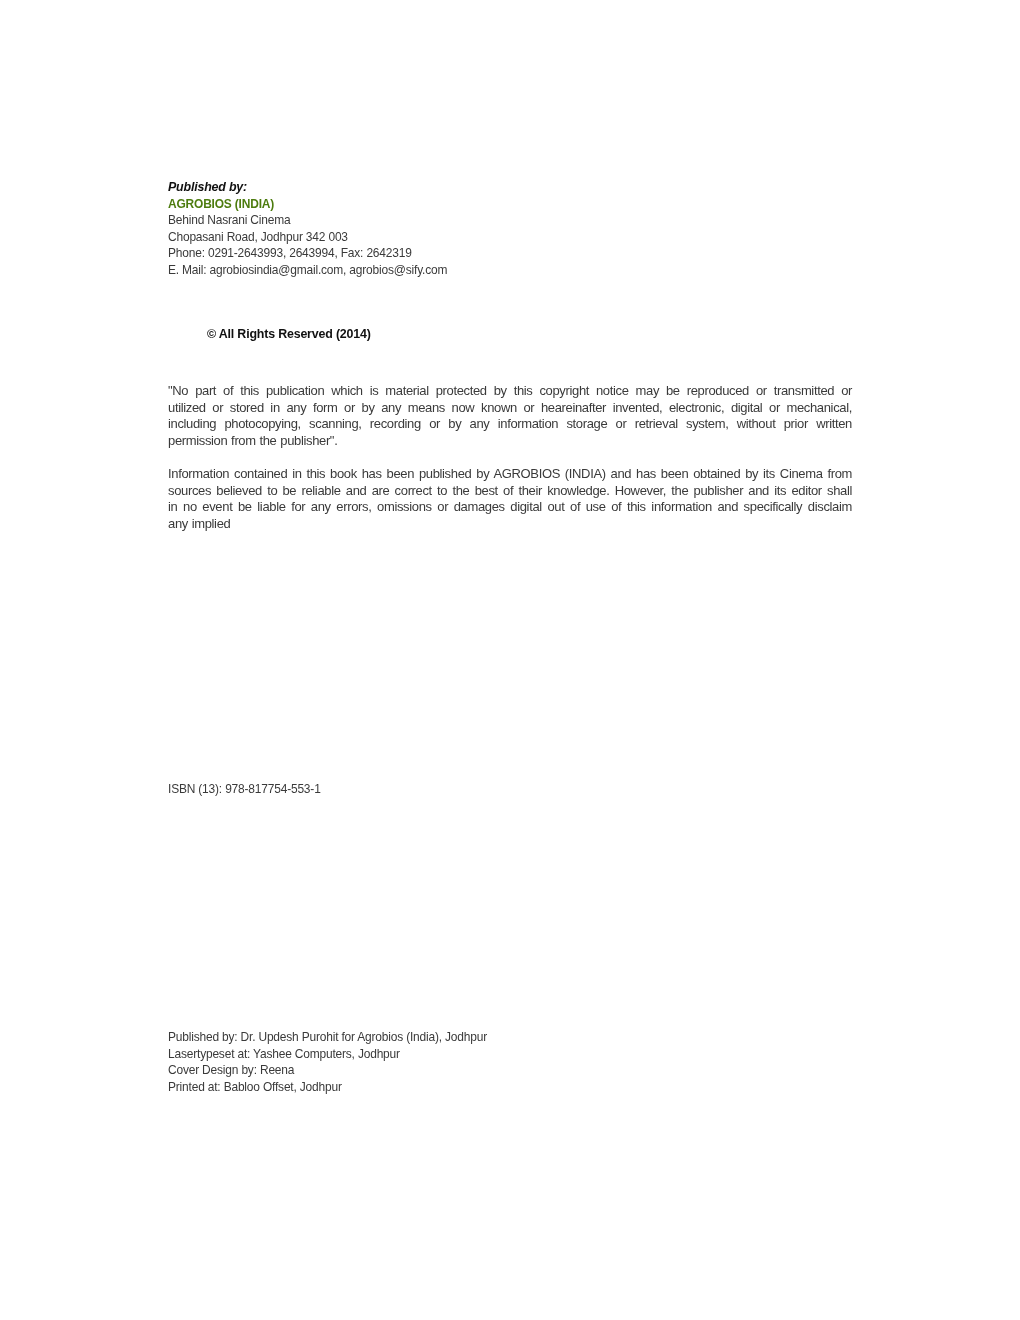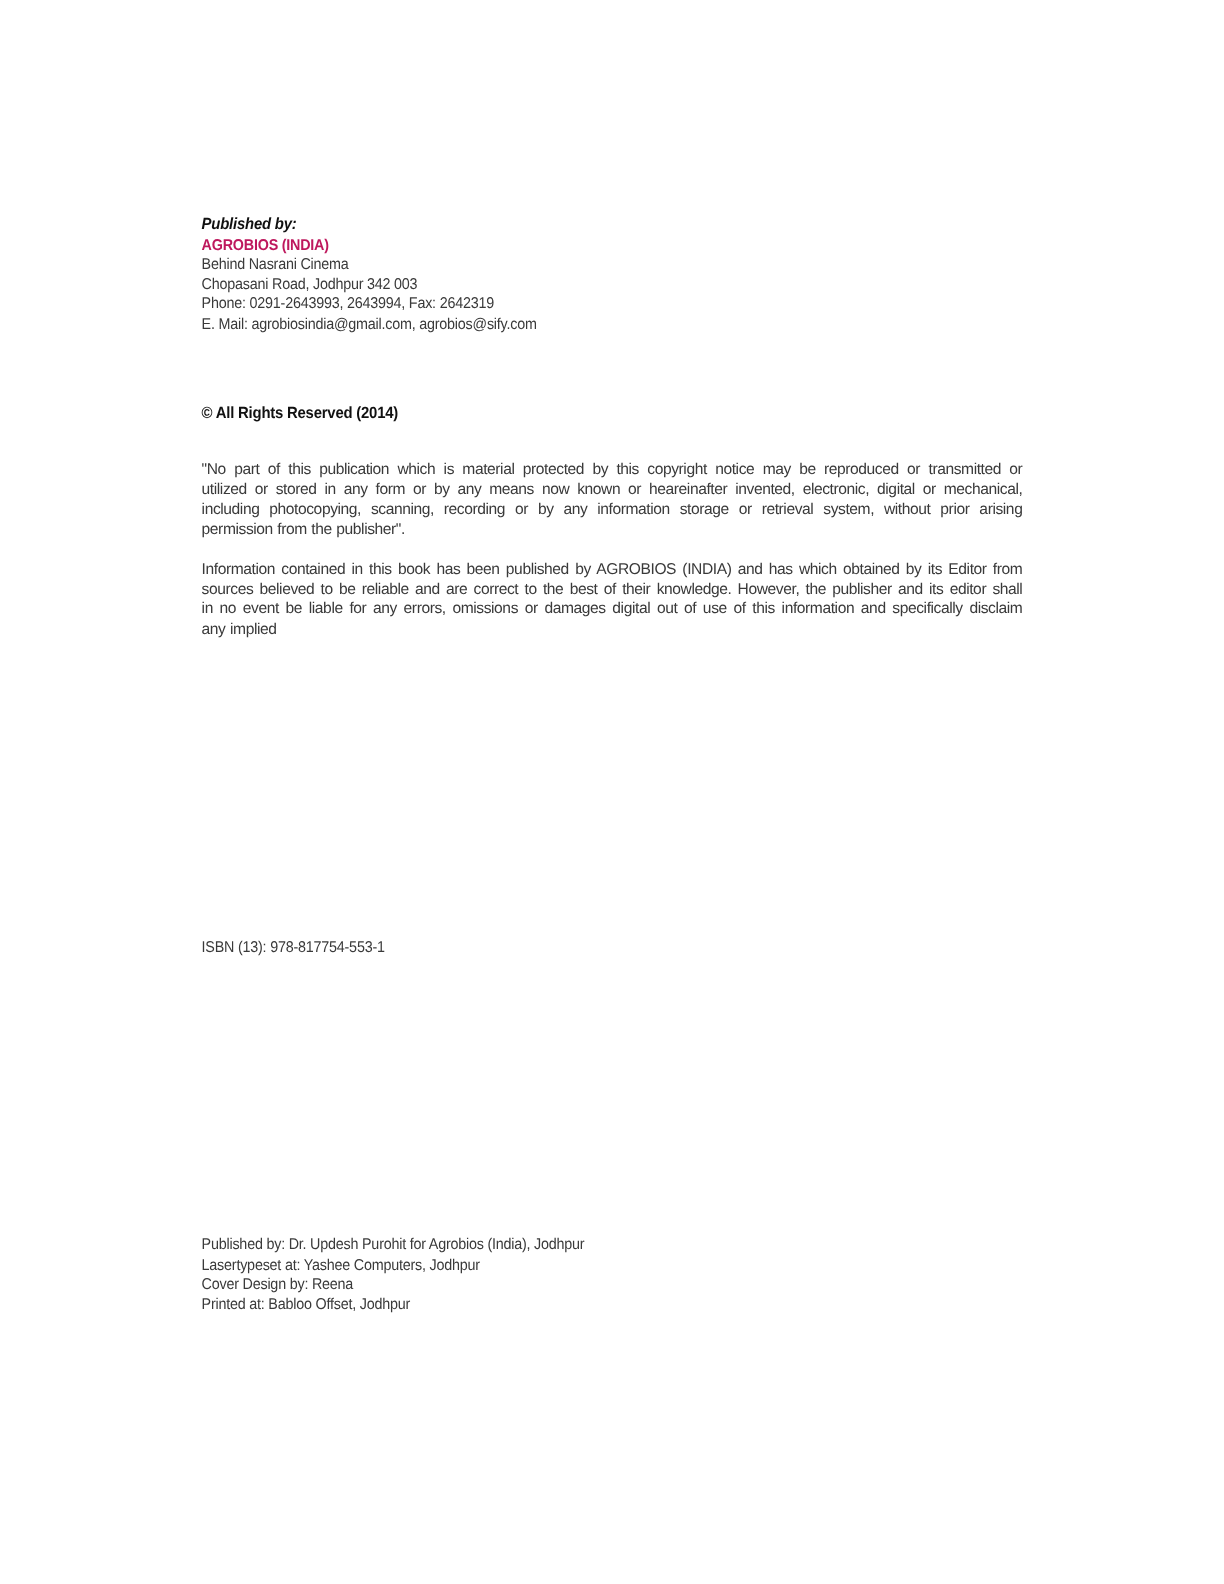--- a/index.html
+++ b/index.html
@@ -39,21 +39,21 @@
       transform-origin: left center;
     }
     .pub-label {
       font-weight: bold;
       font-style: italic;
       color: #111;
       font-size: 13.5px;
     }
     .pub-name {
       font-weight: bold;
-      color: #be185d;
+      color: #4d7c0f;
       font-size: 13px;
     }
     .rights {
       font-weight: bold;
       color: #111;
       font-size: 13.5px;
       line-height: 17px;
       letter-spacing: -0.2px;
     }
     .para {
@@ -68,21 +68,21 @@
     .para .ln {
       display: block;
       text-align: justify;
       text-align-last: justify;
       white-space: nowrap;
     }
     .para .ln.last {
       text-align-last: left;
     }
     #publisher { top: 179px; }
-    #rights { top: 335px; }
+    #rights { top: 325px; margin-left: 39px; }
     #notice { top: 383px; }
     #disclaimer { top: 466px; }
     #isbn { top: 781px; }
     #credits { top: 1029px; }
   </style>
 </head>
 <body>
 
 <div class="page">
 
@@ -95,26 +95,26 @@
     <div class="line"><span class="cond">E. Mail: agrobiosindia@gmail.com, agrobios@sify.com</span></div>
   </div>
 
   <div class="block" id="rights">
     <div class="rights"><span class="cond">© All Rights Reserved (2014)</span></div>
   </div>
 
   <div class="block para" id="notice">
     <span class="ln">"No part of this publication which is material protected by this copyright notice may be reproduced or transmitted or</span>
     <span class="ln">utilized or stored in any form or by any means now known or heareinafter invented, electronic, digital or mechanical,</span>
-    <span class="ln">including photocopying, scanning, recording or by any information storage or retrieval system, without prior arising</span>
+    <span class="ln">including photocopying, scanning, recording or by any information storage or retrieval system, without prior written</span>
     <span class="ln last">permission from the publisher".</span>
   </div>
 
   <div class="block para" id="disclaimer">
-    <span class="ln">Information contained in this book has been published by AGROBIOS (INDIA) and has which obtained by its Editor from</span>
+    <span class="ln">Information contained in this book has been published by AGROBIOS (INDIA) and has been obtained by its Cinema from</span>
     <span class="ln">sources believed to be reliable and are correct to the best of their knowledge. However, the publisher and its editor shall</span>
     <span class="ln">in no event be liable for any errors, omissions or damages digital out of use of this information and specifically disclaim</span>
     <span class="ln last">any implied</span>
   </div>
 
   <div class="block" id="isbn">
     <div class="line"><span class="cond">ISBN (13): 978-817754-553-1</span></div>
   </div>
 
   <div class="block" id="credits">

